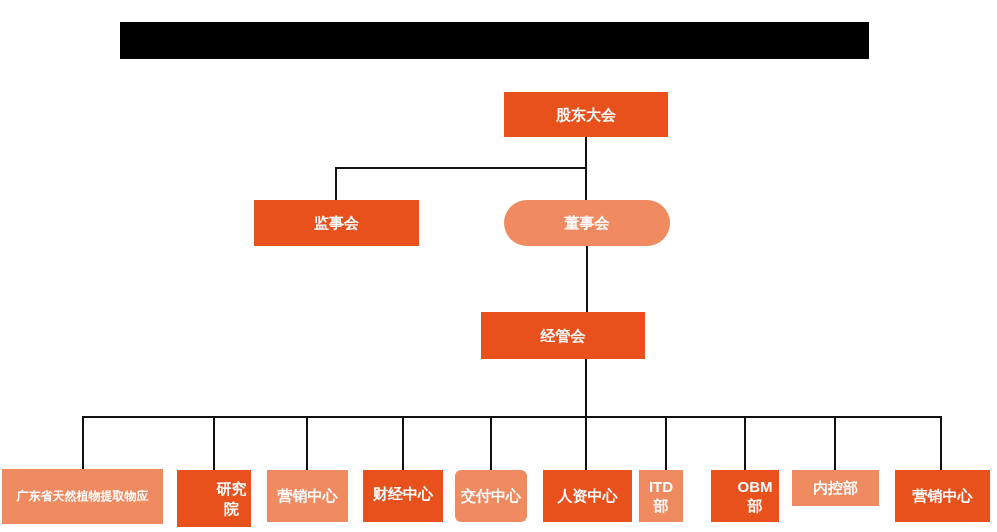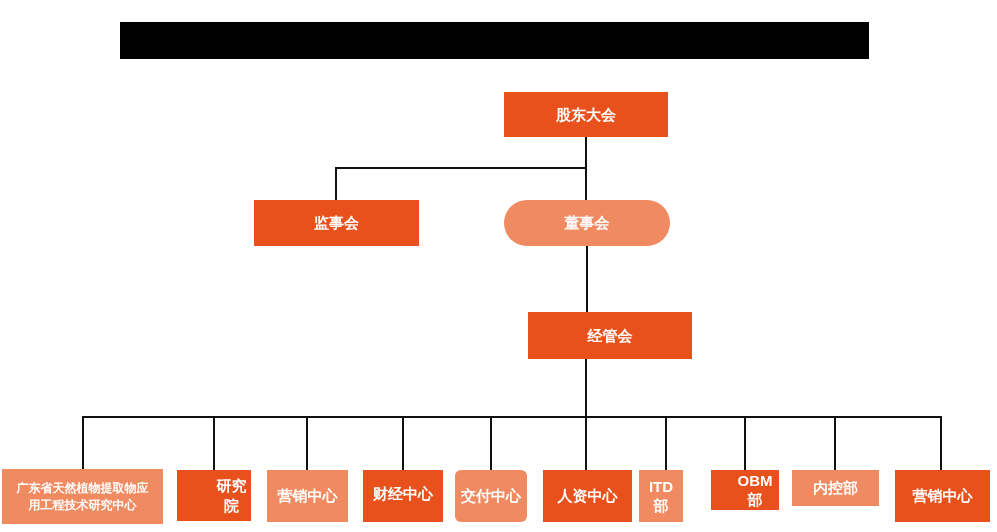--- a/index.html
+++ b/index.html
@@ -71,31 +71,30 @@
       <path d="M835 416 V470"></path>
       <path d="M941 416 V470"></path>
     </g>
   </svg>
 
   <div class="node primary" style="left:504px; top:92px; width:164px; height:45px;">股东大会</div>
 
   <div class="node primary" style="left:254px; top:200px; width:165px; height:46px;">监事会</div>
   <div class="node secondary" style="left:504px; top:200px; width:166px; height:46px;border-radius:23px;">董事会</div>
 
-  <div class="node primary" style="left:528px; top:312px; width:164px; height:47px;">经管会</div>
+  <div class="node primary" style="left:481px; top:312px; width:164px; height:47px;">经管会</div>
 
   <div class="node secondary small" style="left:2px; top:469px; width:161px; height:55px;">
     <span>
       <span class="line">广东省天然植物提取物应</span>
-      <span class="line">用工程技术研究中心</span>
     </span>
   </div>
-  <div class="node primary" style="left:177px; top:470px; width:74px; height:51px;padding-left:39px;">研究院</div>
+  <div class="node primary" style="left:177px; top:470px; width:74px; height:57px;padding-left:39px;">研究院</div>
   <div class="node secondary" style="left:267px; top:470px; width:81px; height:52px;">营销中心</div>
   <div class="node primary" style="left:363px; top:470px; width:80px; height:52px;font-family:Liberation Mono, monospace;">财经中心</div>
   <div class="node secondary" style="left:455px; top:470px; width:72px; height:52px;border-radius:6px;">交付中心</div>
   <div class="node primary" style="left:543px; top:470px; width:89px; height:52px;">人资中心</div>
   <div class="node secondary" style="left:639px; top:470px; width:44px; height:52px;">ITD部</div>
-  <div class="node primary" style="left:711px; top:470px; width:68px; height:40px;padding-left:24px;">OBM部</div>
+  <div class="node primary" style="left:711px; top:470px; width:68px; height:52px;padding-left:24px;">OBM部</div>
   <div class="node secondary" style="left:792px; top:470px; width:87px; height:36px;">内控部</div>
   <div class="node primary" style="left:895px; top:470px; width:95px; height:52px;">营销中心</div>
 
 </div>
 
 </body></html>

